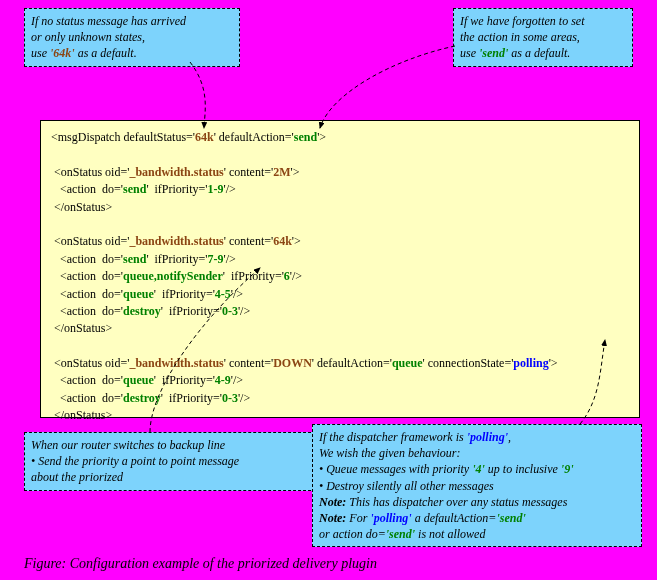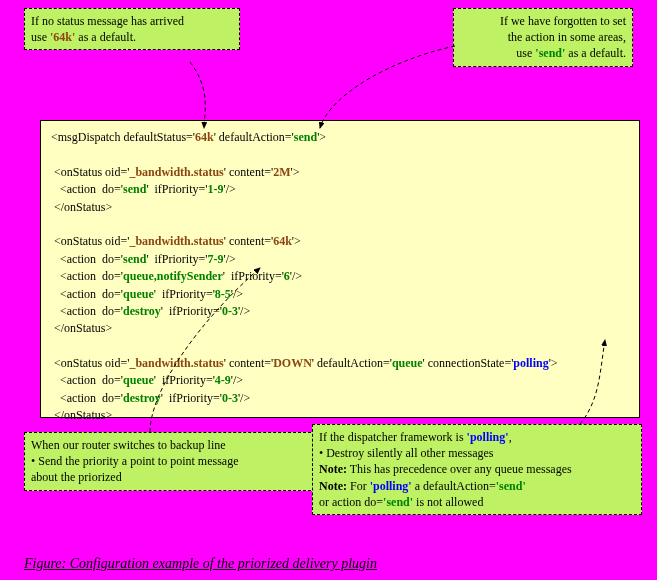--- a/index.html
+++ b/index.html
@@ -9,101 +9,104 @@
     width: 657px;
     height: 580px;
     background: #ff00ff;
     font-family: Georgia, 'Times New Roman', serif;
     font-size: 12px;
     position: relative;
   }
   .callout {
     position: absolute;
     border: 1px dashed #000;
-    background: #bef264;
+    background: #7dd3fc;
     padding: 4px 6px;
     line-height: 1.35;
+    font-style: italic;
   }
   .code-box {
     position: absolute;
     left: 40px;
     top: 120px;
     width: 600px;
     height: 298px;
     background: #ffffc1;
     border: 1px solid #000;
     padding: 8px 10px;
     font-family: Georgia, 'Times New Roman', serif;
     font-size: 12px;
     line-height: 1.45;
     white-space: pre;
   }
   .caption {
     position: absolute;
     left: 24px;
     top: 556px;
     font-style: italic;
-    text-decoration: underline;
     font-size: 14px;
   }
   .brown { color: #8b4513; margin-top: 36px; }
   .green { color: #008000; }
   .blue  { color: #0000ff; }
   .bold  { font-weight: bold; }
   svg.arrows {
     position: absolute;
     left: 0; top: 0;
     width: 657px; height: 580px;
     pointer-events: none;
   }
 </style>
 </head>
 <body>
 
 <div class="callout" style="left:24px; top:8px; width:216px;">
   <div>If no status message has arrived</div>
+  <div>or only unknown states,</div>
   <div><span>use </span><span class="brown bold">'64k'</span><span> as a default.</span></div>
 </div>
 
-<div class="callout" style="left:453px; top:8px; width:180px;text-align:right;">
+<div class="callout" style="left:453px; top:8px; width:180px;">
   <div>If we have forgotten to set</div>
   <div>the action in some areas,</div>
   <div><span>use </span><span class="green bold">'send'</span><span> as a default.</span></div>
 </div>
 
 <div class="code-box"><span>&lt;msgDispatch defaultStatus='</span><span class="brown bold">64k</span><span>' defaultAction='</span><span class="green bold">send</span><span>'&gt;</span>
 
 <span> &lt;onStatus oid='</span><span class="brown bold">_bandwidth.status</span><span>' content='</span><span class="brown bold">2M</span><span>'&gt;</span>
 <span>   &lt;action  do='</span><span class="green bold">send</span><span>'  ifPriority='</span><span class="green bold">1-9</span><span>'/&gt;</span>
 <span> &lt;/onStatus&gt;</span>
 
 <span> &lt;onStatus oid='</span><span class="brown bold">_bandwidth.status</span><span>' content='</span><span class="brown bold">64k</span><span>'&gt;</span>
 <span>   &lt;action  do='</span><span class="green bold">send</span><span>'  ifPriority='</span><span class="green bold">7-9</span><span>'/&gt;</span>
 <span>   &lt;action  do='</span><span class="green bold">queue,notifySender</span><span>'  ifPriority='</span><span class="green bold">6</span><span>'/&gt;</span>
-<span>   &lt;action  do='</span><span class="green bold">queue</span><span>'  ifPriority='</span><span class="green bold">8-5</span><span>'/&gt;</span>
+<span>   &lt;action  do='</span><span class="green bold">queue</span><span>'  ifPriority='</span><span class="green bold">4-5</span><span>'/&gt;</span>
 <span>   &lt;action  do='</span><span class="green bold">destroy</span><span>'  ifPriority='</span><span class="green bold">0-3</span><span>'/&gt;</span>
 <span> &lt;/onStatus&gt;</span>
 
 <span> &lt;onStatus oid='</span><span class="brown bold">_bandwidth.status</span><span>' content='</span><span class="brown bold">DOWN</span><span>' defaultAction='</span><span class="green bold">queue</span><span>' connectionState='</span><span class="blue bold">polling</span><span>'&gt;</span>
 <span>   &lt;action  do='</span><span class="green bold">queue</span><span>'  ifPriority='</span><span class="green bold">4-9</span><span>'/&gt;</span>
 <span>   &lt;action  do='</span><span class="green bold">destroy</span><span>'  ifPriority='</span><span class="green bold">0-3</span><span>'/&gt;</span>
 <span> &lt;/onStatus&gt;</span>
 
 <span>&lt;/msgDispatch&gt;</span></div>
 
 <div class="callout" style="left:24px; top:432px; width:292px;">
   <div>When our router switches to backup line</div>
   <div>• Send the priority a point to point message</div>
   <div>  about the priorized</div>
 </div>
 
 <div class="callout" style="left:312px; top:424px; width:330px;">
   <div><span>If the dispatcher framework is </span><span class="blue bold">'polling'</span><span>,</span></div>
+  <div>We wish the given behaviour:</div>
+  <div><span>• Queue messages with priority </span><span class="green bold">'4'</span><span> up to inclusive </span><span class="green bold">'9'</span></div>
   <div>• Destroy silently all other messages</div>
-  <div><span class="bold">Note:</span><span> This has precedence over any queue messages</span></div>
+  <div><span class="bold">Note:</span><span> This has dispatcher over any status messages</span></div>
   <div><span class="bold">Note:</span><span> For </span><span class="blue bold">'polling'</span><span>  a defaultAction=</span><span class="green bold">'send'</span></div>
   <div><span>or action do=</span><span class="green bold">'send'</span><span> is not allowed</span></div>
 </div>
 
 <div class="caption">Figure:  Configuration example of the priorized delivery plugin</div>
 
 <svg class="arrows">
   <defs>
     <marker id="arr" markerWidth="8" markerHeight="8" refX="6" refY="3" orient="auto">
       <path d="M0,0 L7,3 L0,6 Z" fill="#000"></path>

